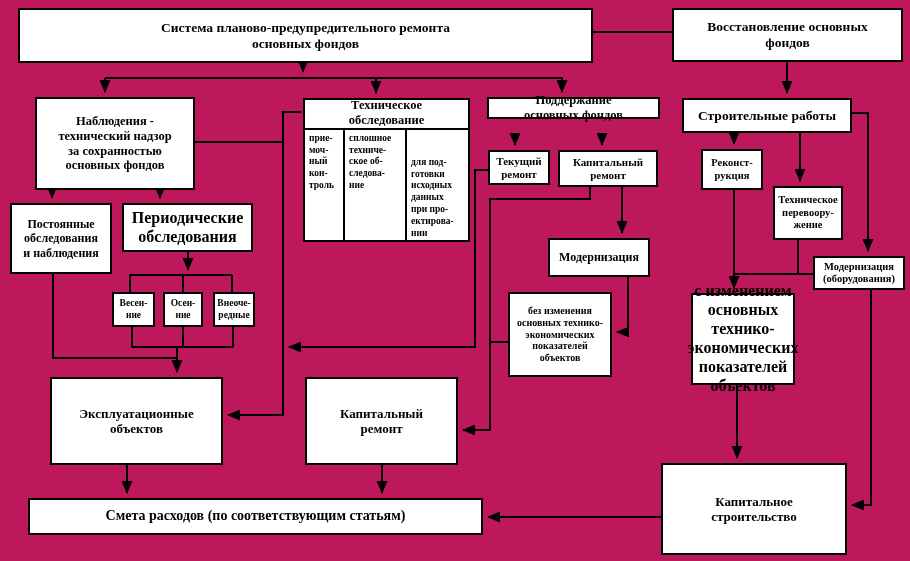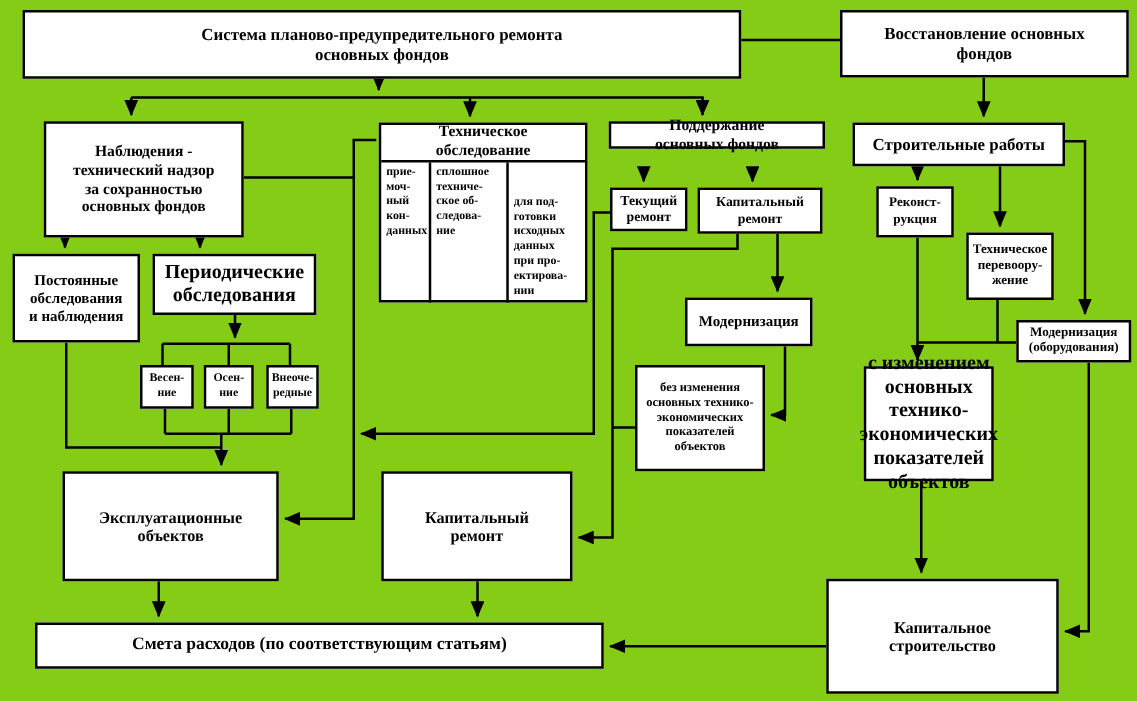--- a/index.html
+++ b/index.html
@@ -1,17 +1,17 @@
 <!DOCTYPE html>
 <html><head>
 <meta charset="utf-8">
 <style>
   html,body{margin:0;padding:0;background:#fff;}
   #stage{
-    position:relative;width:910px;height:561px;background:#84cc16;overflow:hidden;
+    position:relative;width:910px;height:561px;background:#be185d;overflow:hidden;
     font-family:"Liberation Serif","DejaVu Serif",serif;color:#000;
   }
   #edges{position:absolute;left:0;top:0;z-index:1;}
   .box{
     position:absolute;box-sizing:border-box;border:2px solid #000;background:#fff;
     display:flex;align-items:center;justify-content:center;text-align:center;
     font-weight:bold;white-space:pre-line;line-height:1.18;z-index:2;padding:1px 2px;
   }
   .subcols{padding:0;align-items:stretch;flex-direction:column;}
   .subcols .title{
@@ -85,21 +85,21 @@
 основных фондов</div>
 
   <div class="box subcols" style="left:303px;top:98px;width:167px;height:144px">
     <div class="title">Техническое
 обследование</div>
     <div class="cols">
       <div class="col" style="width:40px">прие-
 моч-
 ный
 кон-
-данных</div>
+троль</div>
       <div class="col" style="width:62px">сплошное
 техниче-
 ское об-
 следова-
 ние</div>
       <div class="col" style="width:59px">для под-
 готовки
 исходных
 данных
 при про-

